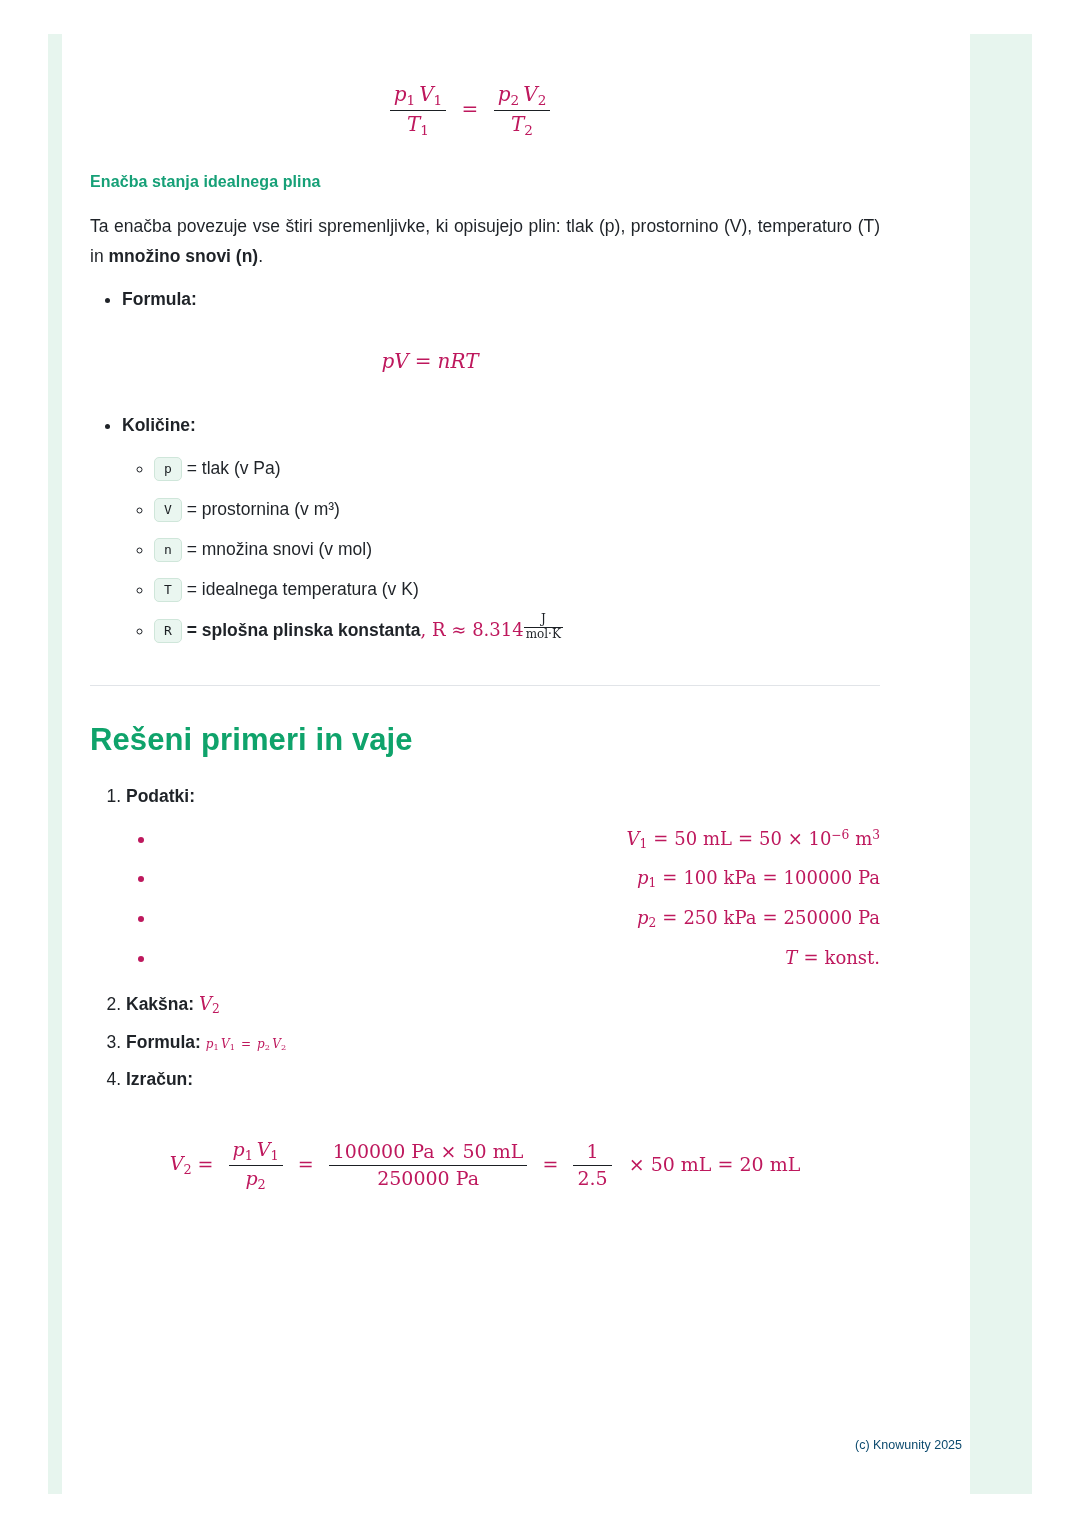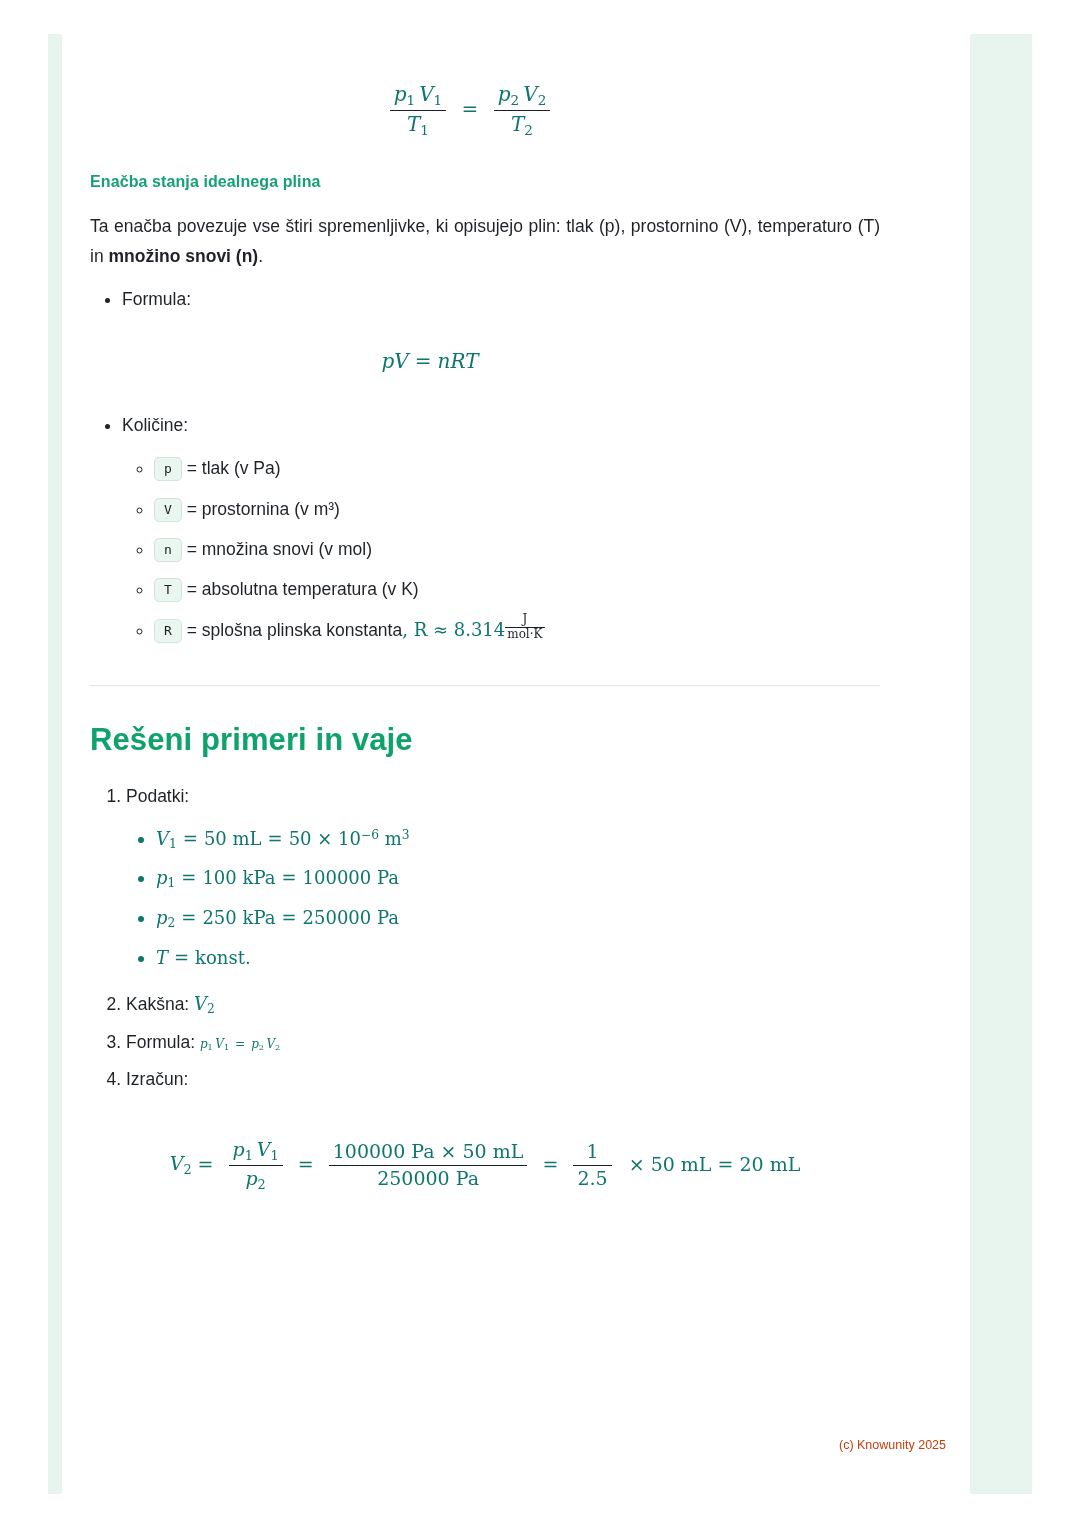--- a/index.html
+++ b/index.html
@@ -52,21 +52,21 @@
     width: 790px;
     height: 100%;
     box-sizing: border-box;
     padding-top: 20px;
   }
 
   
   .math {
     font-family: "DejaVu Serif", "Liberation Serif", serif;
     font-size: 20px;
-    color: #0f766e;
+    color: #be185d;
   }
   .math i, .mi {
     font-style: italic;
   }
   .display-math {
     text-align: center;
     margin: 26px 0;
   }
   .frac {
     display: inline-block;
@@ -148,26 +148,27 @@
   }
   ol.num > li {
     font-size: 17.5px;
     line-height: 1.9;
     margin-bottom: 4px;
   }
   ul.inner-bullets {
     margin: 6px 0 10px 0;
     padding-left: 30px;
     list-style: disc;
+    text-align: right;
   }
   ul.inner-bullets > li {
     line-height: 2.2;
   }
 
-  .bold { font-weight: 400; }
+  .bold { font-weight: 700; }
 
   
   code.chip {
     display: inline-block;
     background: #eaf6f0;
     border: 1px solid #cfe6da;
     border-radius: 5px;
     padding: 2px 9px;
     font-family: "DejaVu Sans Mono", "Liberation Mono", monospace;
     font-size: 13px;
@@ -188,24 +189,24 @@
     font-size: 12px;
     line-height: 1.15;
     vertical-align: -0.15em;
     font-family: "DejaVu Serif", serif;
   }
   .unit-frac .num { display: block; border-bottom: 1px solid #1b1f23; padding: 0 2px; }
   .unit-frac .den { display: block; padding: 0 2px; }
 
   .footer-note {
     position: absolute;
-    right: 86px;
+    right: 70px;
     bottom: 42px;
     font-size: 12.5px;
-    color: #c2410c;
+    color: #0c4a6e;
     text-align: center;
   }
 </style>
 </head>
 <body>
 
 <div class="page">
   <div class="page-left-rule"></div>
   <div class="page-right-band"></div>
 
@@ -250,21 +251,21 @@
           <li>
             <code class="chip">V</code>
             <span>= prostornina (v m³)</span>
           </li>
           <li>
             <code class="chip">n</code>
             <span>= množina snovi (v mol)</span>
           </li>
           <li>
             <code class="chip">T</code>
-            <span>= absolutna temperatura (v K)</span>
+            <span>= idealnega temperatura (v K)</span>
           </li>
           <li>
             <code class="chip">R</code>
             <span class="bold">= splošna plinska konstanta</span><span class="math" style="font-size:18px;margin-top:28px;">, R ≈ 8.314</span><span class="unit-frac"><span class="num">J</span><span class="den">mol·K</span></span>
           </li>
         </ul>
       </li>
     </ul>
 
     <hr class="sep">

